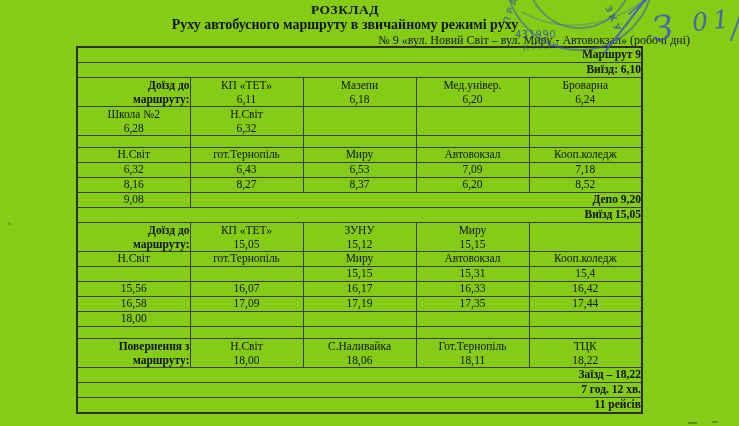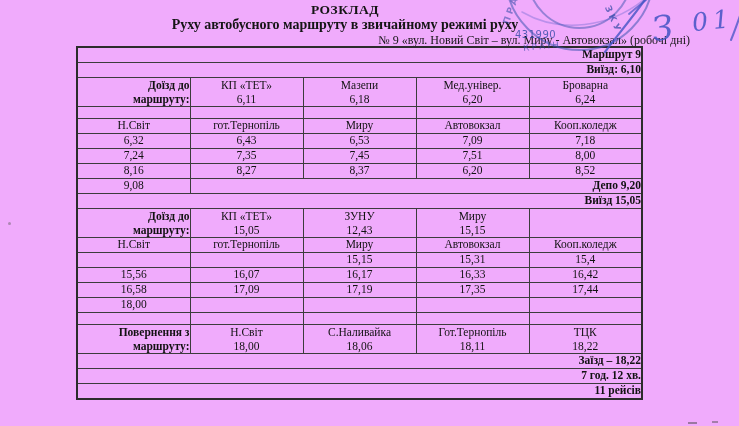--- a/index.html
+++ b/index.html
@@ -1,19 +1,19 @@
 <!DOCTYPE html>
 <html><head>
 <meta charset="utf-8">
 <style>
   html,body{margin:0;padding:0;background:#e8e8e6;}
   .page{
     position:relative;
     width:739px;height:426px;
-    background:#f0abfc;
+    background:#84cc16;
     overflow:hidden;
     font-family:"Liberation Serif", serif;
     color:#151515;
   }
   
   .title-block{
     position:absolute;left:0;top:2px;width:690px;
     text-align:center;
   }
   .t1{font-weight:bold;font-size:13.5px;line-height:15px;letter-spacing:.5px;}
@@ -119,20 +119,33 @@
           </td>
           <td>
             <div>Мед.універ.</div>
             <div>6,20</div>
           </td>
           <td>
             <div>Броварна</div>
             <div>6,24</div>
           </td>
         </tr>
+        <tr>
+          <td>
+            <div>Школа №2</div>
+            <div>6,28</div>
+          </td>
+          <td>
+            <div>Н.Світ</div>
+            <div>6,32</div>
+          </td>
+          <td></td>
+          <td></td>
+          <td></td>
+        </tr>
         <tr class="thin">
           <td></td>
           <td></td>
           <td></td>
           <td></td>
           <td></td>
         </tr>
         <tr>
           <td>Н.Світ</td>
           <td>гот.Тернопіль</td>
@@ -141,27 +154,20 @@
           <td>Кооп.коледж</td>
         </tr>
         <tr>
           <td>6,32</td>
           <td>6,43</td>
           <td>6,53</td>
           <td>7,09</td>
           <td>7,18</td>
         </tr>
         <tr>
-          <td>7,24</td>
-          <td>7,35</td>
-          <td>7,45</td>
-          <td>7,51</td>
-          <td>8,00</td>
-        </tr>
-        <tr>
           <td>8,16</td>
           <td>8,27</td>
           <td>8,37</td>
           <td>6,20</td>
           <td>8,52</td>
         </tr>
         <tr>
           <td>9,08</td>
           <td colspan="4" class="b">Депо 9,20</td>
         </tr>
@@ -172,21 +178,21 @@
           <td class="b">
             <div>Доїзд до</div>
             <div>маршруту:</div>
           </td>
           <td>
             <div>КП «ТЕТ»</div>
             <div>15,05</div>
           </td>
           <td>
             <div>ЗУНУ</div>
-            <div>12,43</div>
+            <div>15,12</div>
           </td>
           <td>
             <div>Миру</div>
             <div>15,15</div>
           </td>
           <td></td>
         </tr>
         <tr>
           <td>Н.Світ</td>
           <td>гот.Тернопіль</td>

